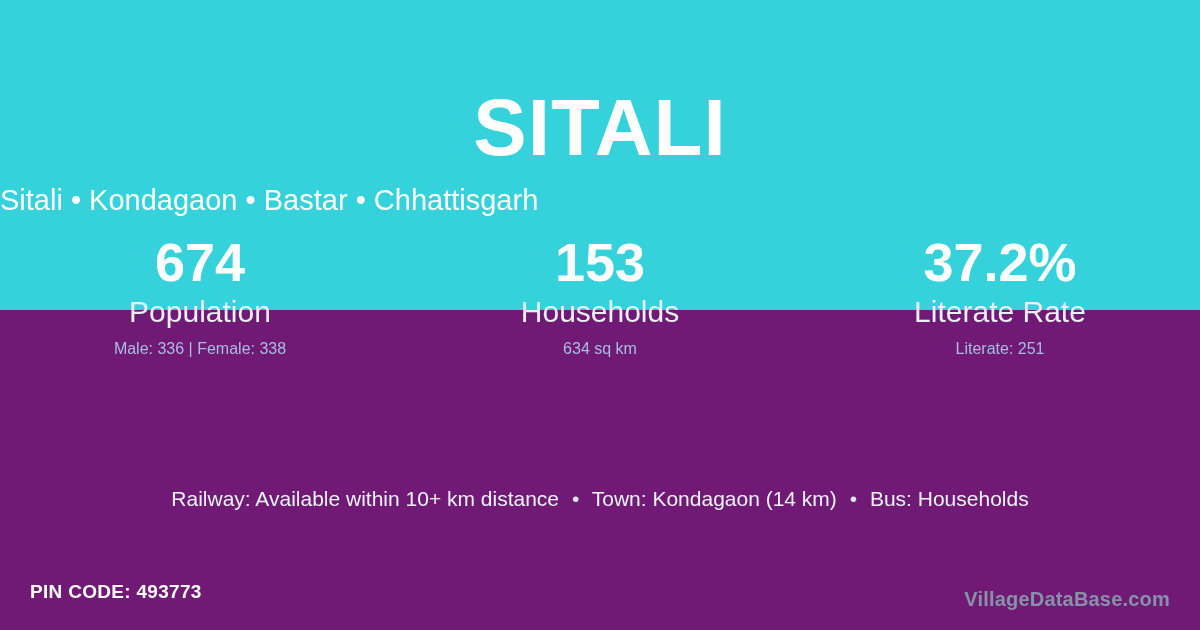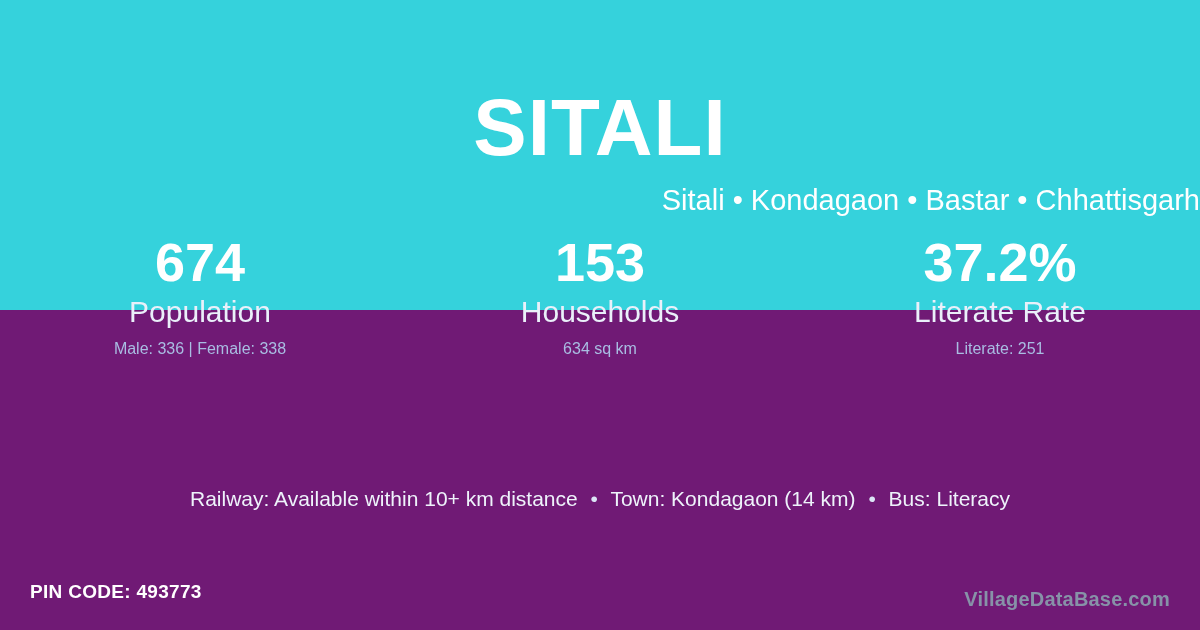--- a/index.html
+++ b/index.html
@@ -44,21 +44,21 @@
     color: #ffffff;
     letter-spacing: 1px;
   }
 
   
   #subtitle {
     position: absolute;
     left: 0;
     top: 182px;
     width: 1200px;
-    text-align: right;
+    text-align: left;
     font-size: 29px;
     line-height: 36px;
     color: #ffffff;
     font-weight: 400;
   }
 
   
   #stats {
     position: absolute;
     left: 0;
@@ -163,20 +163,20 @@
       <div class="stat-sub">Literate: 251</div>
     </div>
 
   </div>
 
   <div id="amenities">
     <span>Railway: Available within 10+ km distance</span>
     <span class="sep">•</span>
     <span>Town: Kondagaon (14 km)</span>
     <span class="sep">•</span>
-    <span>Bus: Literacy</span>
+    <span>Bus: Households</span>
   </div>
 
   <div id="pin-code">PIN CODE: 493773</div>
 
   <div id="brand">VillageDataBase.com</div>
 
 </div>
 
 </body></html>

